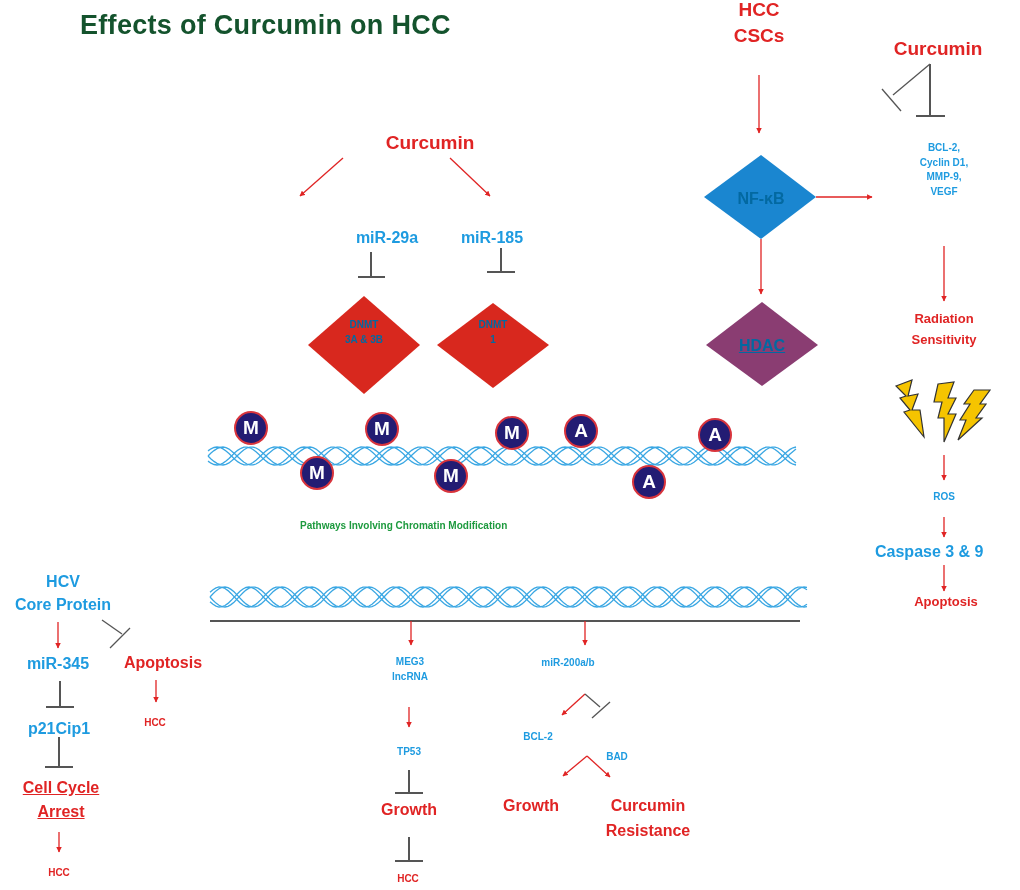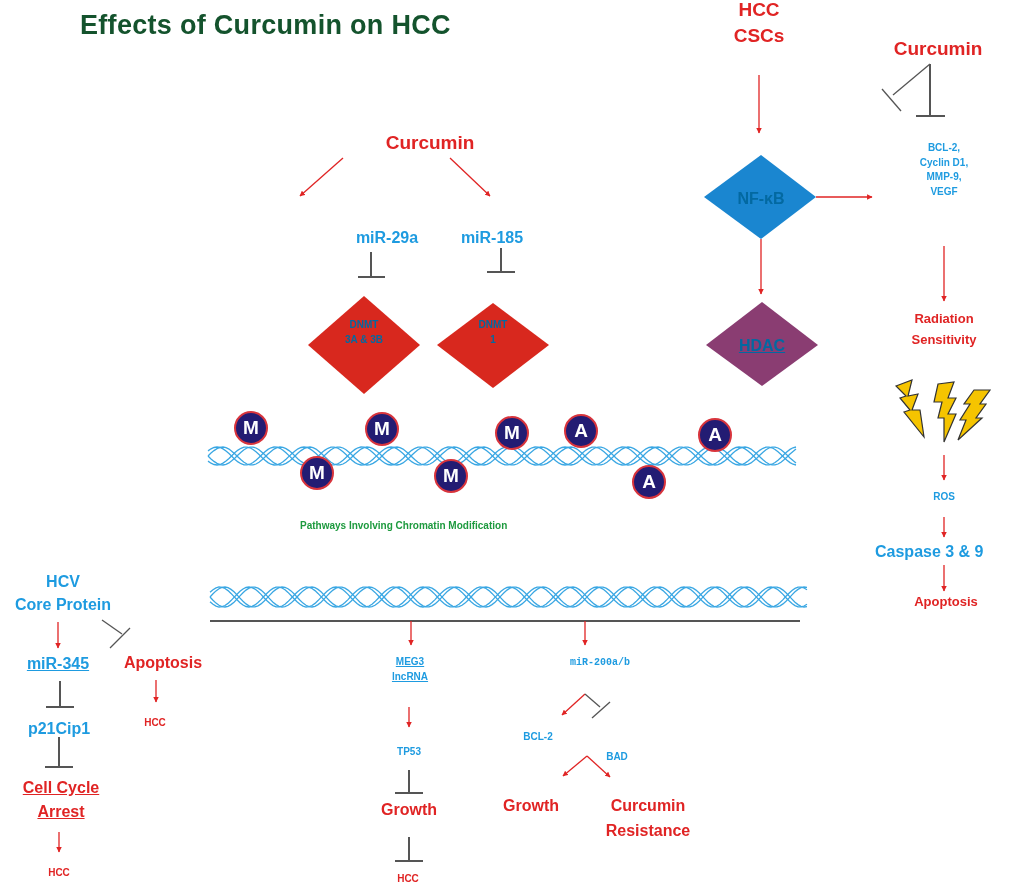--- a/index.html
+++ b/index.html
@@ -169,38 +169,38 @@
   <div>Sensitivity</div>
 </div>
 <div class="lbl blue f15 node" style="left:944px; top:490px;">ROS</div>
 <div class="lbl blue f16" style="left:875px; top:540px;">Caspase 3 &amp; 9</div>
 <div class="lbl red f17 node" style="left:946px; top:593px;">Apoptosis</div>
 
 <div class="lbl blue f16 node" style="left:63px; top:570px; line-height:1.45;">
   <div>HCV</div>
   <div>Core Protein</div>
 </div>
-<div class="lbl blue f16 node" style="left:58px; top:652px;text-decoration:underline;">miR-345</div>
+<div class="lbl blue f16 node" style="left:58px; top:652px;">miR-345</div>
 <div class="lbl red f16 node" style="left:163px; top:651px;">Apoptosis</div>
 <div class="lbl red f15 node" style="left:155px; top:716px;">HCC</div>
 <div class="lbl blue f16 node" style="left:59px; top:717px;">p21Cip1</div>
 <div class="lbl red f16 node" style="left:61px; top:776px; line-height:1.5;text-decoration:underline;">
   <div>Cell Cycle</div>
   <div>Arrest</div>
 </div>
 <div class="lbl red f15 node" style="left:59px; top:866px;">HCC</div>
 
-<div class="lbl blue f15 node" style="left:410px; top:655px; line-height:1.45;text-decoration:underline;">
+<div class="lbl blue f15 node" style="left:410px; top:655px; line-height:1.45;">
   <div>MEG3</div>
   <div>lncRNA</div>
 </div>
 <div class="lbl blue f15 node" style="left:409px; top:745px;">TP53</div>
 <div class="lbl red f16 node" style="left:409px; top:798px;">Growth</div>
 <div class="lbl red f15 node" style="left:408px; top:872px;">HCC</div>
 
-<div class="lbl blue f15 node" style="left:600px; top:656px;font-family:Liberation Mono, monospace;">miR-200a/b</div>
+<div class="lbl blue f15 node" style="left:568px; top:656px;">miR-200a/b</div>
 <div class="lbl blue f15 node" style="left:538px; top:730px;">BCL-2</div>
 <div class="lbl blue f15 node" style="left:617px; top:730px;margin-top:20px;">BAD</div>
 <div class="lbl red f16 node" style="left:531px; top:794px;">Growth</div>
 <div class="lbl red f16 node" style="left:648px; top:794px; line-height:1.55;">
   <div>Curcumin</div>
   <div>Resistance</div>
 </div>
 
 </body></html>

